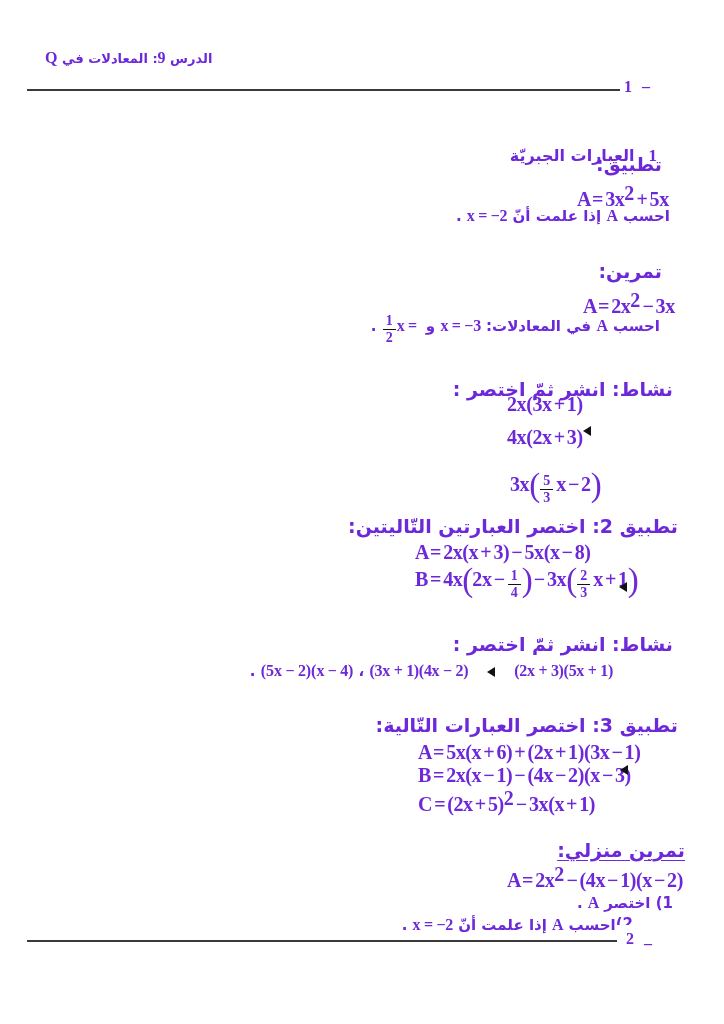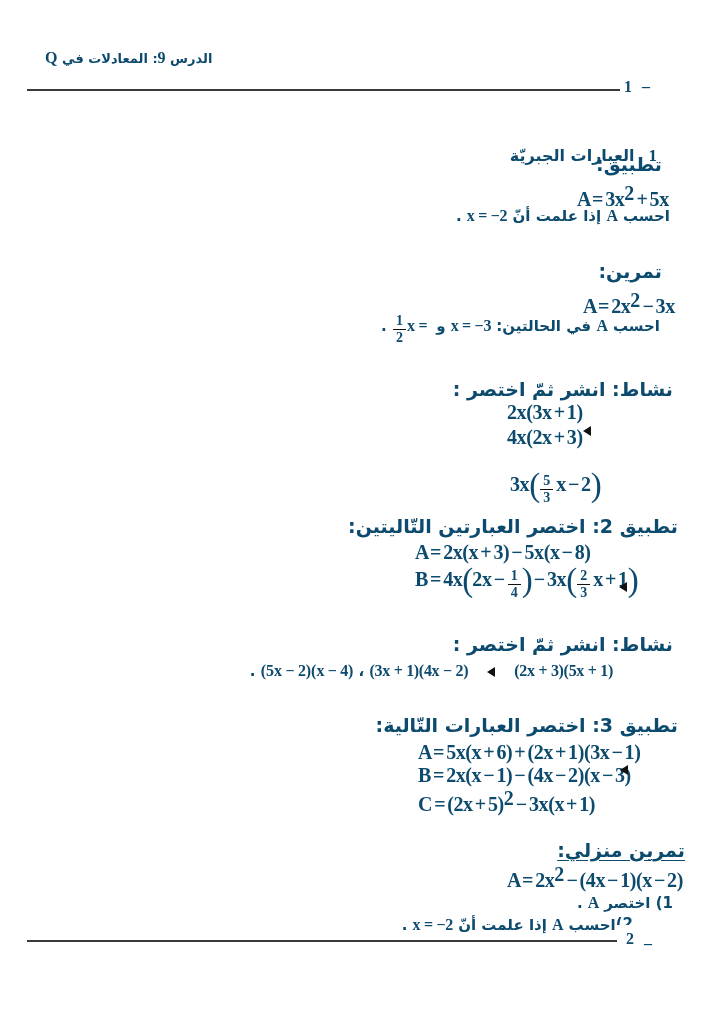--- a/index.html
+++ b/index.html
@@ -1,18 +1,18 @@
 <!DOCTYPE html>
 <html lang="ar"><head>
 <meta charset="utf-8">
 <style>
   html,body{margin:0;padding:0;background:#e8e8e8;}
   .page{
     position:relative;width:724px;height:1024px;background:#ffffff;
-    margin:0 auto;overflow:hidden;color:#0c4a6e;
+    margin:0 auto;overflow:hidden;color:#6d28d9;
     font-family:"DejaVu Sans",sans-serif;
   }
   
   .ar{font-family:"DejaVu Sans",sans-serif;font-weight:700;}
   .mt{font-family:"Liberation Serif",serif;font-weight:700;}
   
   .heading{
     position:absolute;direction:rtl;white-space:nowrap;
     font-weight:700;font-size:19px;line-height:1.25;
   }
@@ -79,24 +79,24 @@
     <span class="sec-num">1</span>
     <span class="sec-title">العبارات الجبريّة</span>
   </div>
 
   <div class="heading" style="right:62px;top:153px;">تطبيق:</div>
   <div class="math" style="left:577px;top:181px;"><span class="mt" dir="ltr">A = 3x</span><span class="mt sup" dir="ltr">2</span><span class="mt" dir="ltr"> + 5x</span></div>
   <div class="line" style="right:54px;top:206px;"><span class="ar">احسب </span><span class="mt" dir="ltr">A</span><span class="ar"> إذا علمت أنّ </span><span class="mt" dir="ltr">x = −2</span><span class="ar"> .</span></div>
 
   <div class="heading" style="right:62px;top:260px;">تمرين:</div>
   <div class="math" style="left:583px;top:288px;"><span class="mt" dir="ltr">A = 2x</span><span class="mt sup" dir="ltr">2</span><span class="mt" dir="ltr"> − 3x</span></div>
-  <div class="line" style="right:64px;top:313px;"><span class="ar">احسب </span><span class="mt" dir="ltr">A</span><span class="ar"> في الحالتين: </span><span class="mt" dir="ltr">x = −3</span><span class="ar"> و </span><span class="mt" dir="ltr">x = </span><span class="frac" dir="ltr"><span class="num">1</span><span class="den">2</span></span><span class="ar"> .</span></div>
+  <div class="line" style="right:64px;top:313px;"><span class="ar">احسب </span><span class="mt" dir="ltr">A</span><span class="ar"> في المعادلات: </span><span class="mt" dir="ltr">x = −3</span><span class="ar"> و </span><span class="mt" dir="ltr">x = </span><span class="frac" dir="ltr"><span class="num">1</span><span class="den">2</span></span><span class="ar"> .</span></div>
 
   <div class="heading" style="right:51px;top:378px;">نشاط: انشر ثمّ اختصر :</div>
-  <div class="math" style="left:507px;top:400px;"><span class="mt" dir="ltr">2x(3x + 1)</span></div>
+  <div class="math" style="left:507px;top:392px;"><span class="mt" dir="ltr">2x(3x + 1)</span></div>
   <div class="math" style="left:507px;top:425px;"><span class="mt" dir="ltr">4x(2x + 3)</span></div>
   <span class="tri-abs" style="left:583px;top:426px;"></span>
   <div class="math" style="left:510px;top:472px;"><span class="mt" dir="ltr">3x</span><span class="bp">(</span><span class="frac" dir="ltr"><span class="num">5</span><span class="den">3</span></span><span class="mt" dir="ltr"> x − 2</span><span class="bp">)</span></div>
 
   <div class="heading" style="right:46px;top:515px;">تطبيق 2: اختصر العبارتين التّاليتين:</div>
   <div class="math" style="left:415px;top:540px;"><span class="mt" dir="ltr">A = 2x(x + 3) − 5x(x − 8)</span></div>
   <div class="math" style="left:415px;top:567px;"><span class="mt" dir="ltr">B = 4x</span><span class="bp">(</span><span class="mt" dir="ltr">2x − </span><span class="frac" dir="ltr"><span class="num">1</span><span class="den">4</span></span><span class="bp">)</span><span class="mt" dir="ltr"> − 3x</span><span class="bp">(</span><span class="frac" dir="ltr"><span class="num">2</span><span class="den">3</span></span><span class="mt" dir="ltr"> x + 1</span><span class="bp">)</span></div>
   <span class="tri-abs" style="left:619px;top:582px;"></span>
 
   <div class="heading" style="right:51px;top:633px;">نشاط: انشر ثمّ اختصر :</div>

